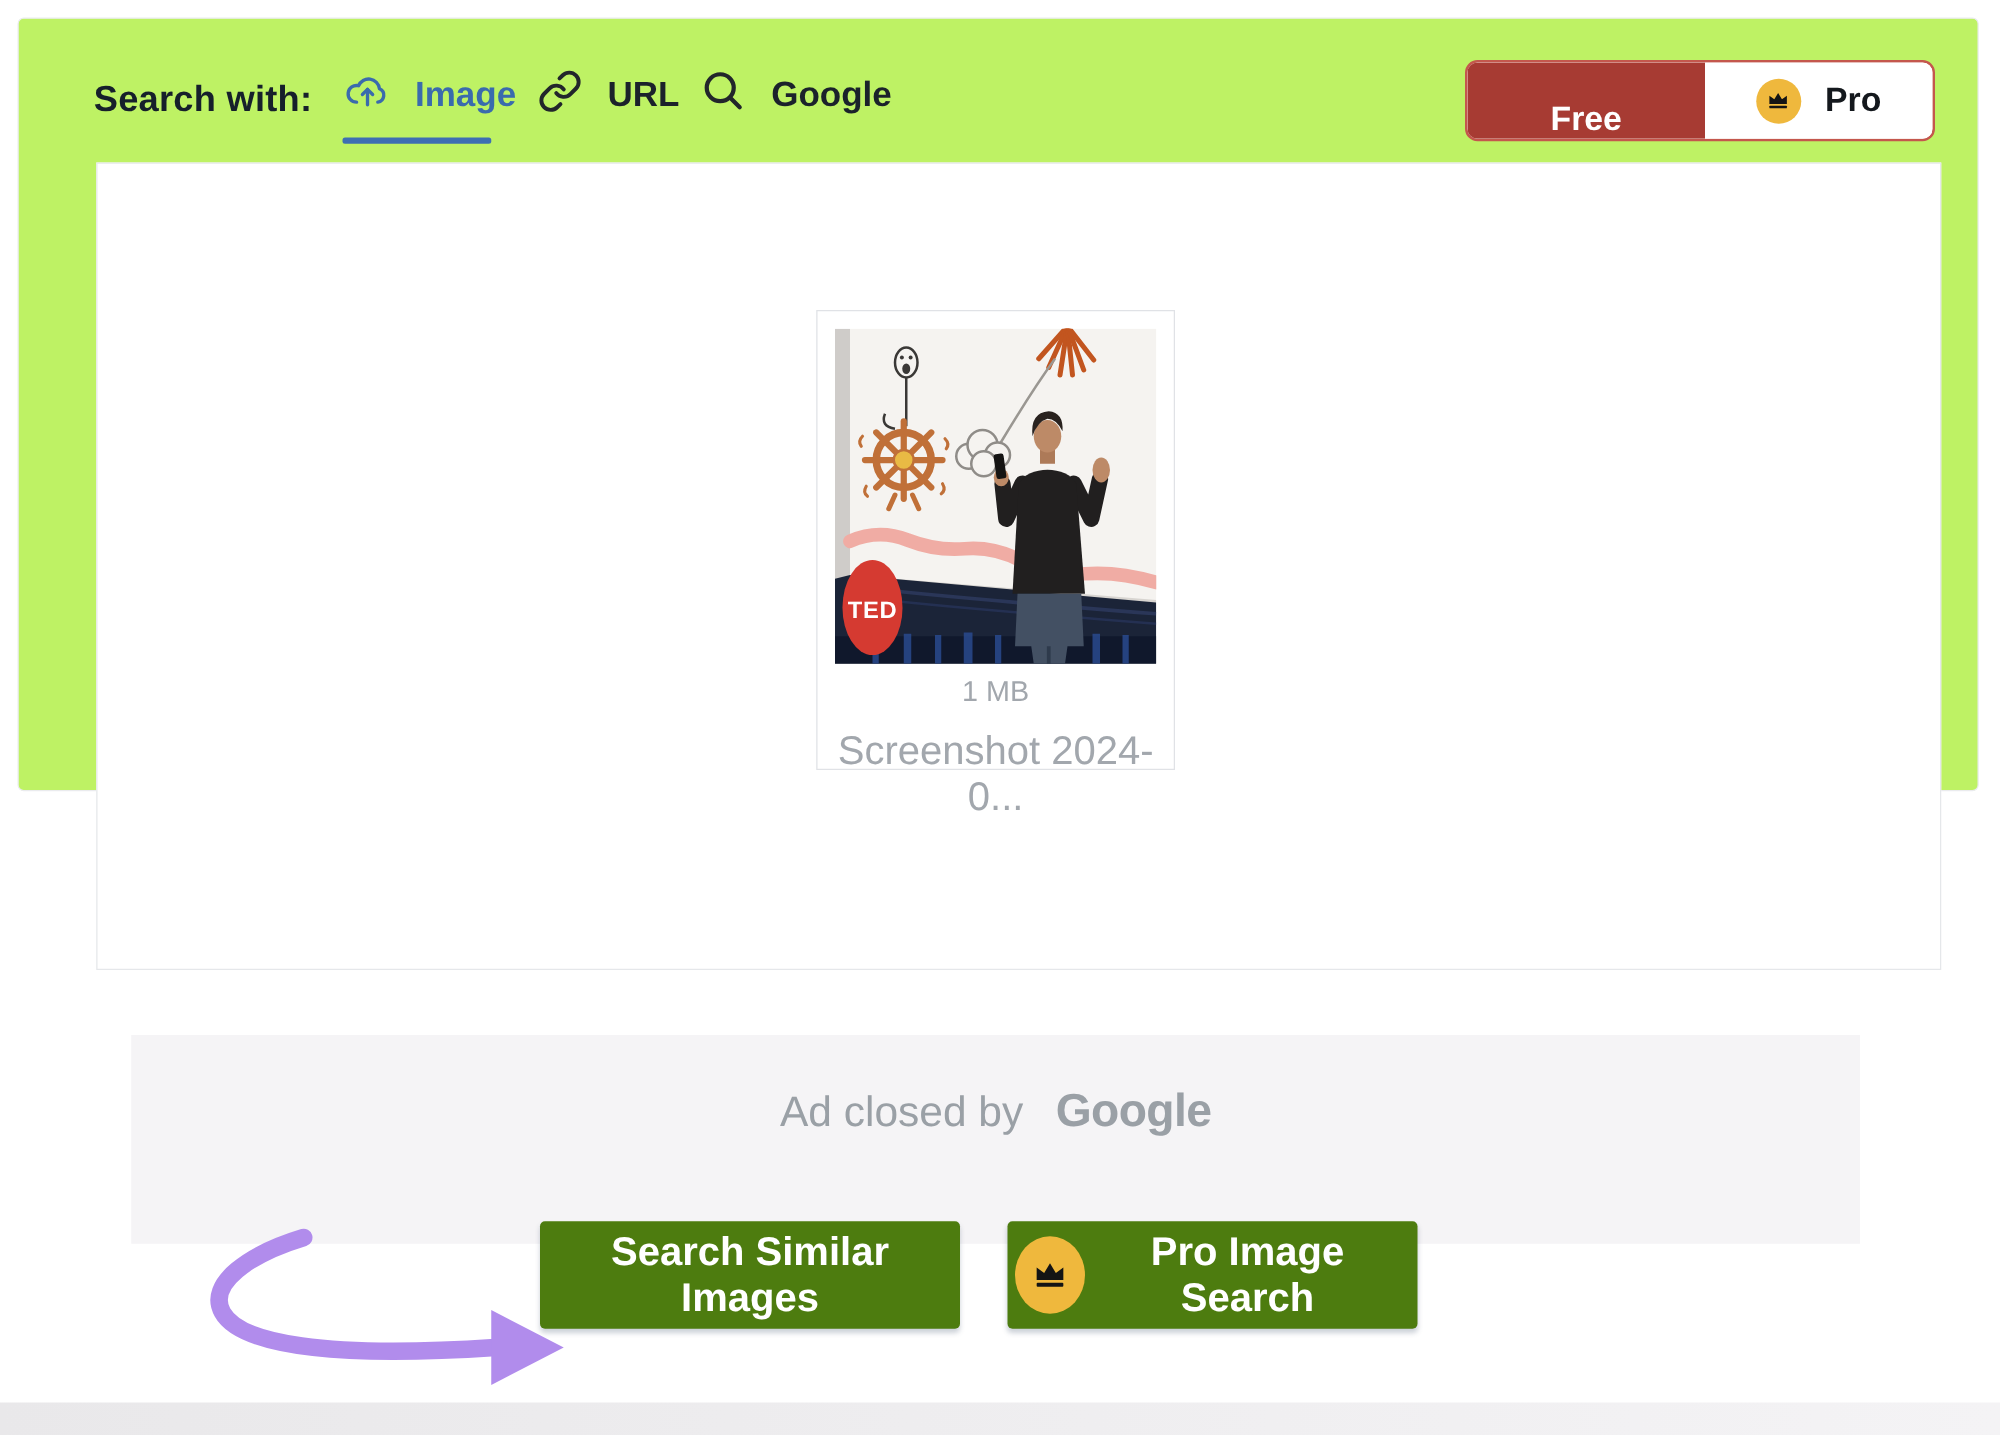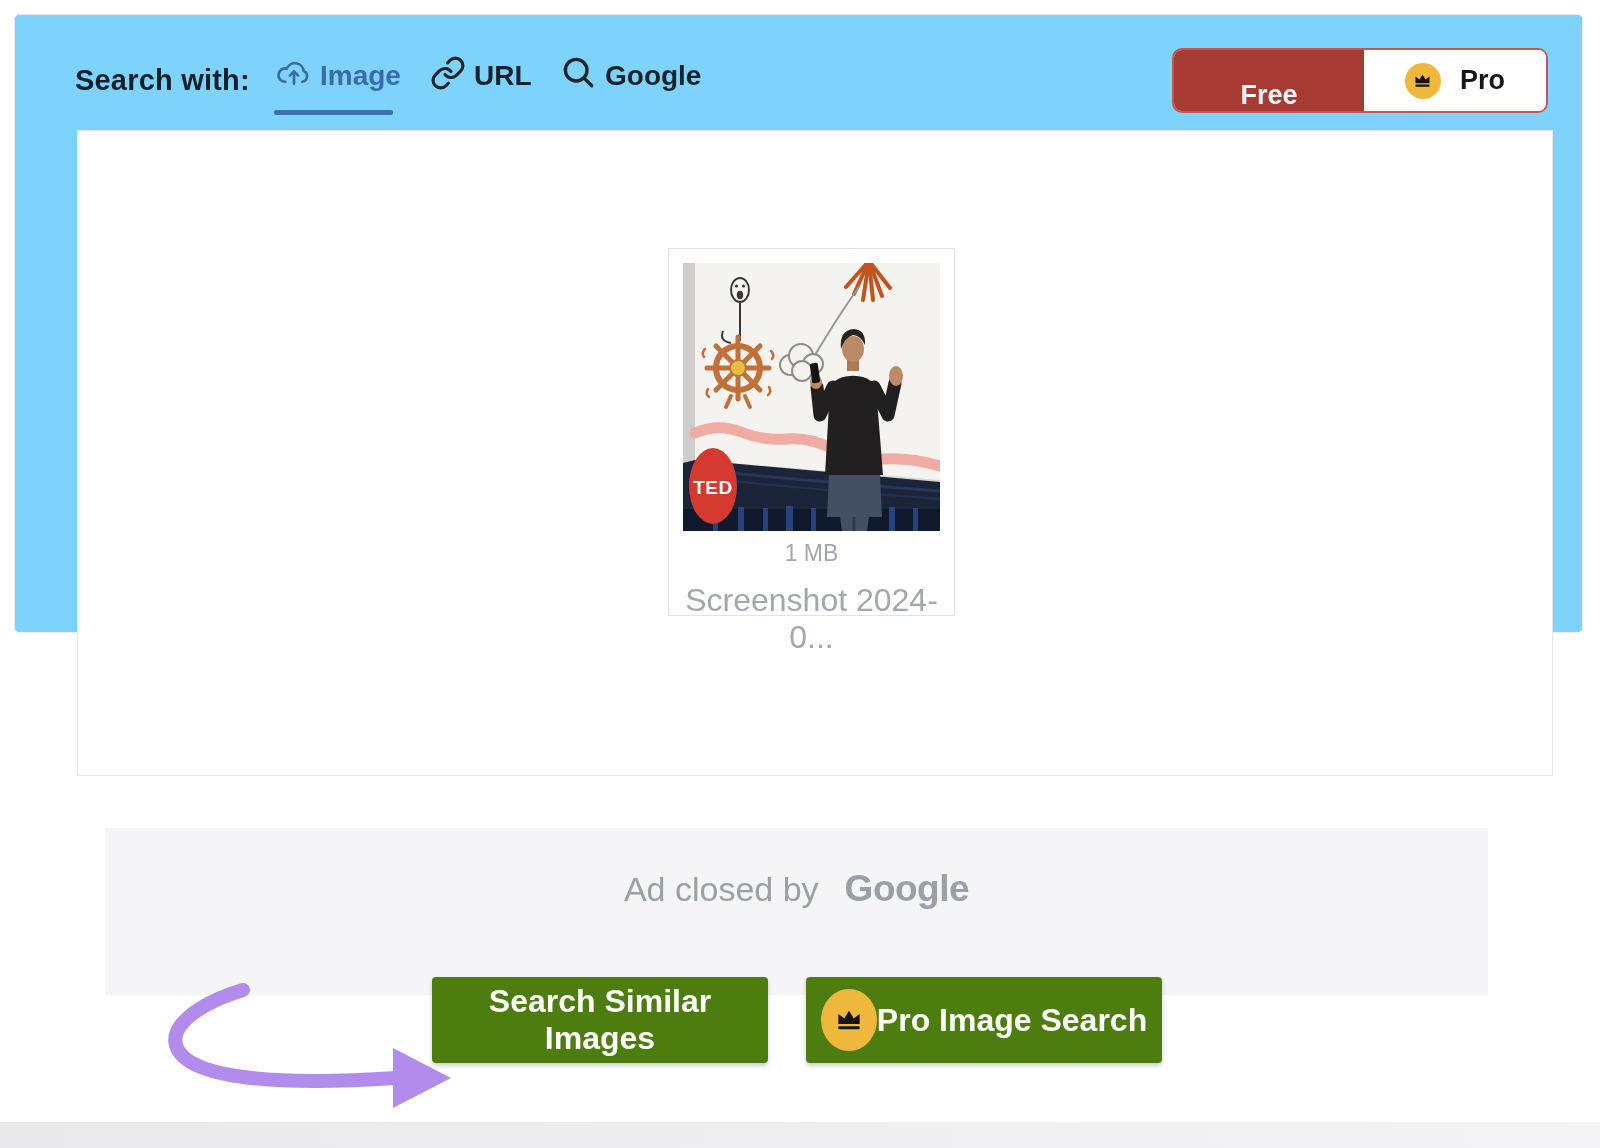--- a/index.html
+++ b/index.html
@@ -3,28 +3,28 @@
 <meta charset="utf-8">
 <style>
   html,body{margin:0;padding:0;}
   body{
     width:1600px;height:1148px;position:relative;background:#ffffff;
     font-family:"Liberation Sans", sans-serif;overflow:hidden;
   }
   
   .panel{
     position:absolute;left:14px;top:14px;width:1569px;height:619px;
-    background:#7dd3fc;border:1px solid #eaebee;border-radius:5px;box-sizing:border-box;
+    background:#bef264;border:1px solid #eaebee;border-radius:5px;box-sizing:border-box;
   }
   .search-with{
     position:absolute;left:60px;top:49px;font-size:29px;font-weight:800;
     color:#16202b;letter-spacing:.2px;
   }
   .tab{
-    position:absolute;top:38px;height:46px;display:flex;align-items:center;gap:8px;
+    position:absolute;top:38px;height:46px;display:flex;align-items:center;gap:20px;
     cursor:pointer;font-size:28px;font-weight:600;color:#1b222b;
   }
   .tab-image{left:260px;color:#3a6bad;}
   .tab-url{left:415px;}
   .tab-keyword{left:545px;}
   .tab-underline{
     position:absolute;left:259px;top:95px;width:119px;height:5px;
     background:#3e6fb2;border-radius:2px;
   }
   
@@ -44,42 +44,42 @@
   .crown-badge{
     width:36px;height:36px;border-radius:50%;background:#efb83d;
     display:flex;align-items:center;justify-content:center;flex:0 0 auto;
   }
   
   .upload-box{
     position:absolute;left:62px;top:115px;width:1476px;height:646px;
     background:#ffffff;border:1px solid #e5e7ea;box-sizing:border-box;
   }
   .file-card{
-    position:absolute;left:668px;top:248px;width:287px;height:368px;
+    position:absolute;left:653px;top:248px;width:287px;height:368px;
     background:#ffffff;border:1px solid #e0e2e6;box-sizing:border-box;text-align:center;
   }
   .thumb{display:block;margin:14px auto 0;width:257px;height:268px;}
   .file-size{margin-top:9px;font-size:23px;color:#a2a7ad;}
   .file-name{margin-top:15px;font-size:32px;color:#a2a7ad;}
   
   .ad-banner{
     position:absolute;left:105px;top:828px;width:1383px;height:167px;
     background:#f5f4f6;text-align:center;
   }
   .ad-text{margin-top:40px;display:inline-block;font-size:34px;color:#9aa0a6;}
   .ad-brand{font-size:37px;font-weight:700;letter-spacing:-0.5px;margin-left:26px;}
   
   .btn{
     position:absolute;top:977px;height:86px;background:#4d7c0f;border:none;
     border-radius:4px;color:#ffffff;font-size:32px;font-weight:700;
     font-family:"Liberation Sans", sans-serif;display:flex;align-items:center;
     justify-content:center;box-shadow:0 3px 4px rgba(50,70,100,.25);cursor:pointer;
   }
   .btn-search{left:432px;width:336px;}
-  .btn-pro{left:806px;width:356px;gap:0;}
+  .btn-pro{left:806px;width:328px;gap:0;}
   .pro-crown{
     width:56px;height:62px;border-radius:50%;background:#efb83d;
     display:flex;align-items:center;justify-content:center;flex:0 0 auto;
   }
   
   .bottom-strip{
     position:absolute;left:0;top:1122px;width:1600px;height:26px;
     background:linear-gradient(to right,#e9e8ea,#f4f3f5);
   }
   .arrow-svg{position:absolute;left:140px;top:955px;pointer-events:none;}

